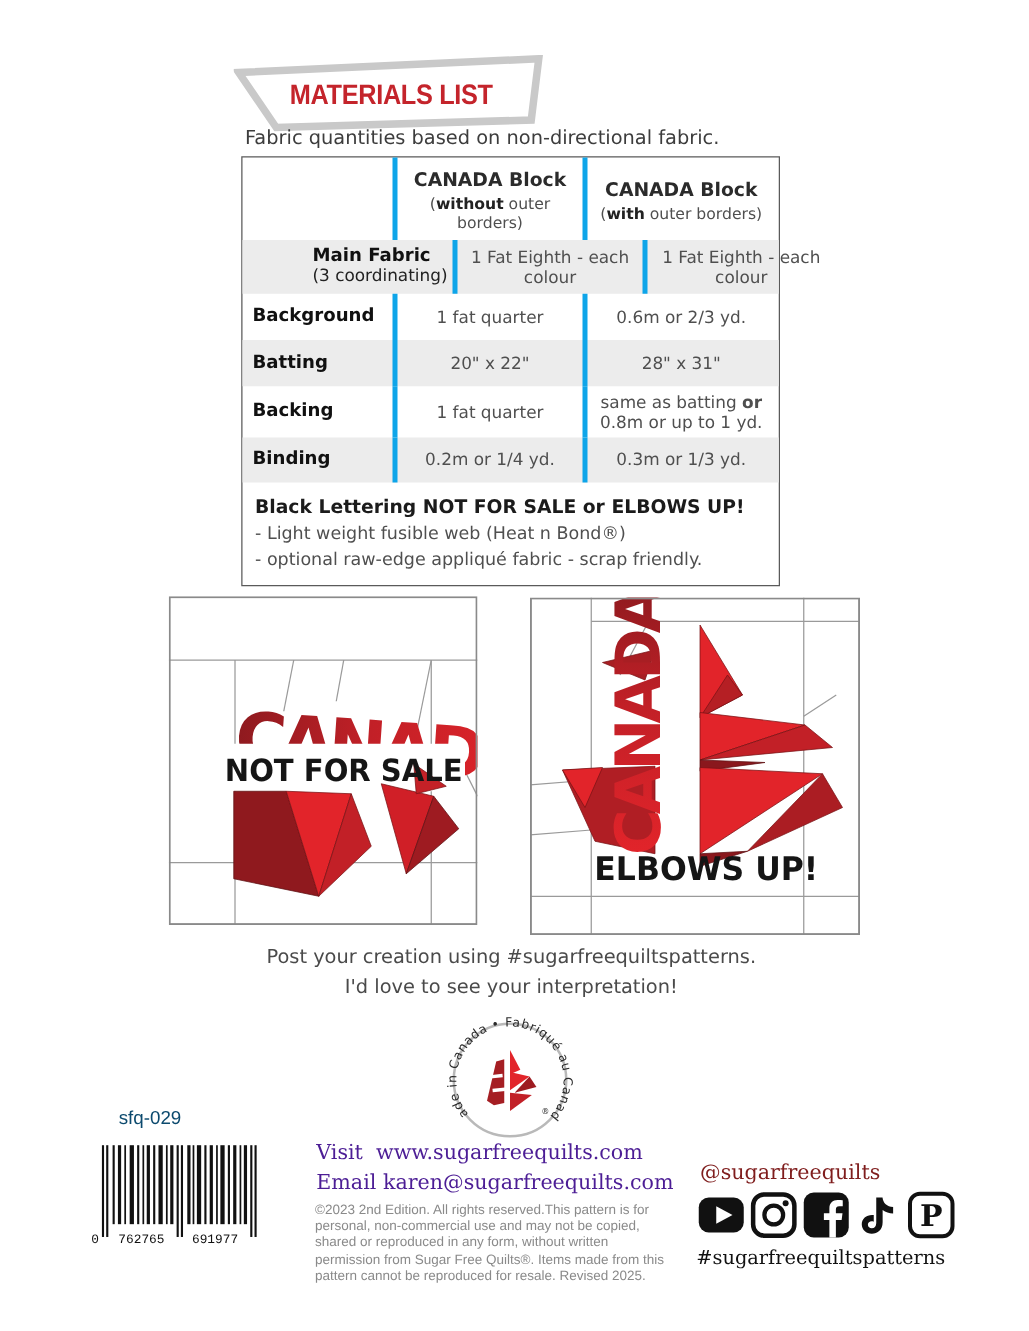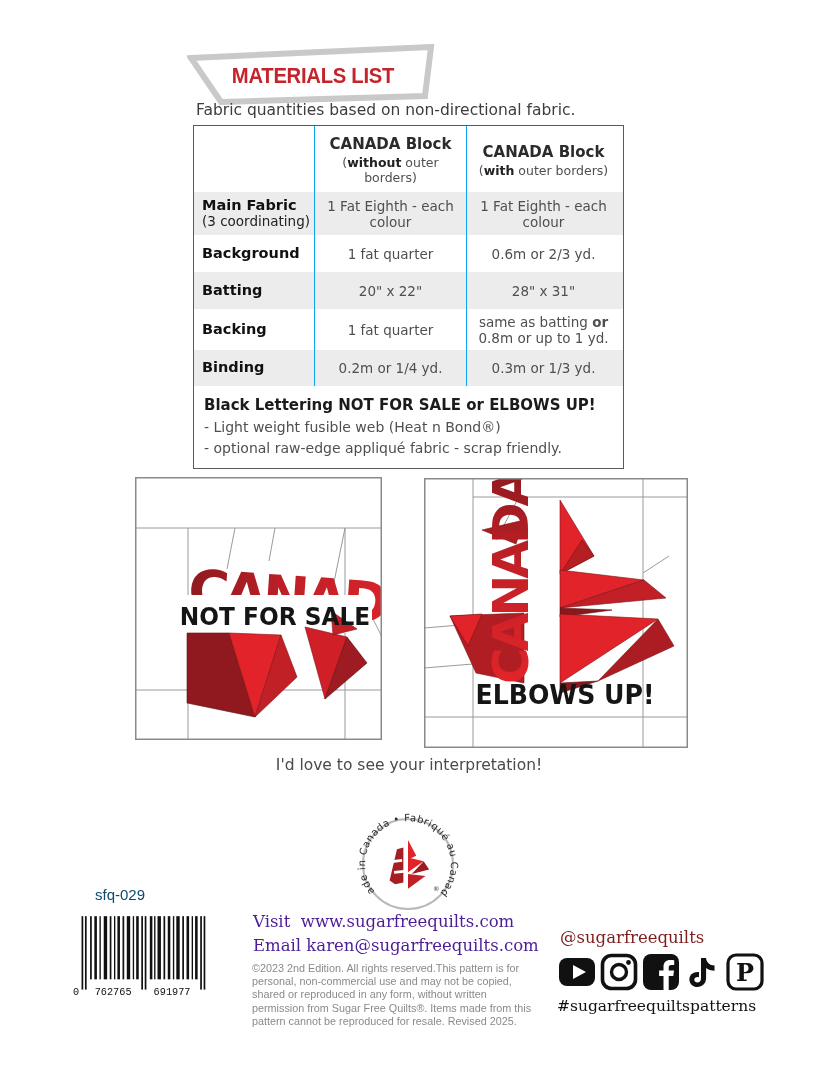--- a/index.html
+++ b/index.html
@@ -10,32 +10,32 @@
   
   .banner{left:187px;top:44px;width:250px;height:64px;}
   .banner text{font-family:"Liberation Sans",sans-serif;font-weight:bold;font-size:22.5px;
                letter-spacing:-0.3px;}
 
   .subtitle{left:196px;top:101px;font-size:15.5px;color:#3d3d3d;}
 
   
   .mat-table{left:193px;top:125px;width:429px;border:1.5px solid #5a5a5a;background:#fff;}
   .t-row{display:grid;grid-template-columns:120px 152px 154px;}
-  .t-cell{border-left:1px solid #0ea5e9;display:flex;flex-direction:column;
+  .t-cell{border-left:4px solid #0ea5e9;display:flex;flex-direction:column;
           align-items:center;justify-content:center;text-align:center;
           font-size:13.5px;color:#4f4f4f;padding:2px 4px;box-sizing:border-box;}
   .t-cell.first{border-left:none;align-items:flex-start;text-align:left;padding-left:8px;}
   .t-head .t-cell{padding-top:9px;padding-bottom:7px;}
   .head-title{font-size:15px;font-weight:600;color:#2b2b2b;}
   .head-sub{font-size:12.5px;color:#4f4f4f;margin-top:2px;}
   .head-sub b{color:#222;}
   .row-shaded{background:#ececec;}
   .row-label{font-size:14.5px;font-weight:700;color:#111;line-height:1.2;}
   .row-label-note{font-size:13.5px;font-weight:400;color:#222;line-height:1.15;}
-  .h43{min-height:43px;} .h37{min-height:37px;} .h41{min-height:41px;} .h36{min-height:36px;}
+  .h43{min-height:43px;padding-left:48px;} .h37{min-height:37px;} .h41{min-height:41px;} .h36{min-height:36px;}
   .notes{padding:10px 10px 12px 10px;}
   .notes-head{font-size:15px;color:#1b1b1b;font-weight:600;}
   .notes-head b{font-weight:800;}
   .notes-bullet{font-size:14px;color:#4f4f4f;margin-top:5px;}
 
   
   .block-svg{background:#fff;}
   .seam{stroke:#9a9a9a;stroke-width:1;fill:none;}
   .bframe{stroke:#8a8a8a;stroke-width:1.5;fill:none;}
   .blk-word{font-family:"DejaVu Sans",sans-serif;font-weight:800;}
@@ -204,20 +204,21 @@
       <polygon points="26,138 58,136 44,168" fill="#E2242A" stroke="#7a1316" stroke-width="0.6"></polygon>
       <text class="blk-word" transform="translate(104 206) rotate(-90)" font-size="50" letter-spacing="-4" fill="url(#gradR)">CANADA</text>
       <g transform="translate(141 226) scale(0.97 1)">
         <text class="blk-caption" x="0" y="0" text-anchor="middle" font-size="26">ELBOWS UP!</text>
       </g>
     </g>
     <rect class="bframe" x="0.75" y="0.75" width="262.5" height="268.5"></rect>
   </svg>
 
   <div class="abs cta">
+    <div>Post your creation using #sugarfreequiltspatterns.</div>
     <div>I'd love to see your interpretation!</div>
   </div>
 
   <svg class="abs logo" viewBox="-52 -52 104 104">
     <circle cx="0" cy="0" r="46" fill="#ffffff"></circle>
     <circle cx="0" cy="0" r="45" fill="none" stroke="#b9b9b9" stroke-width="2"></circle>
     <defs>
       <path id="logoArc" d="M -30.5,30.5 A 43,43 0 1 1 30.5,30.5" fill="none"></path>
     </defs>
     <text class="logo-arc">

